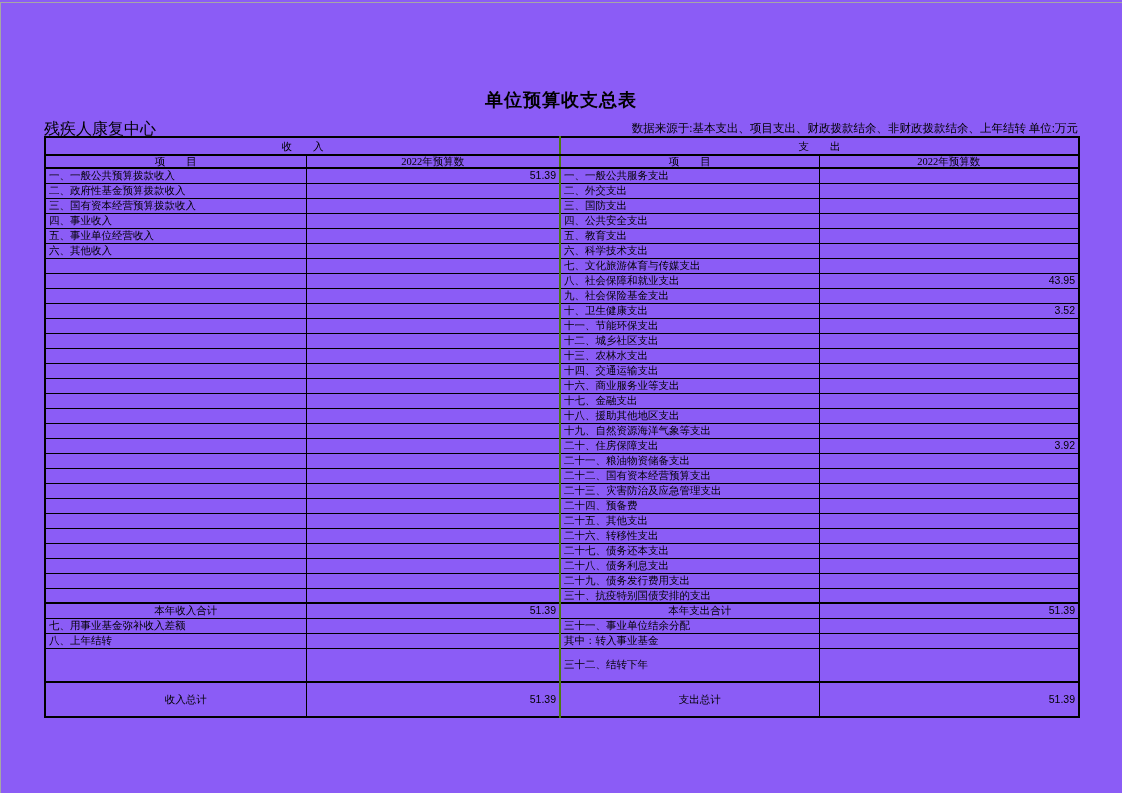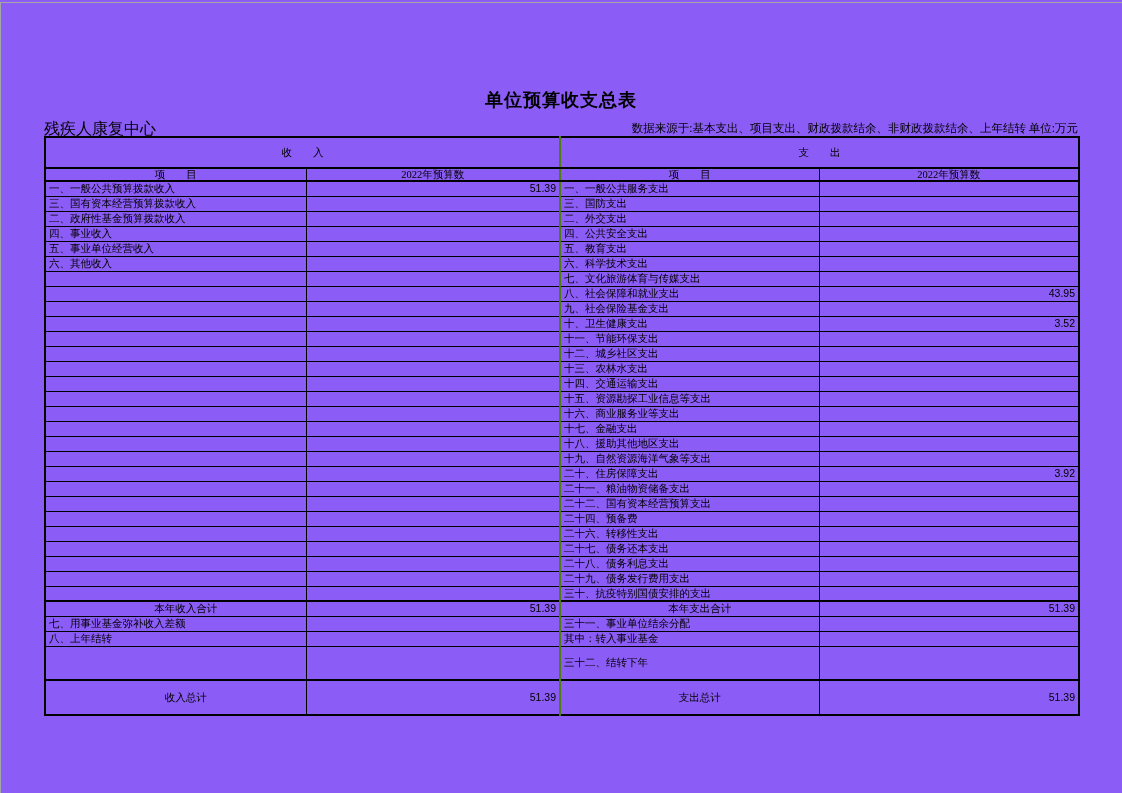--- a/index.html
+++ b/index.html
@@ -16,21 +16,21 @@
 
   .unit-name   { position:absolute; left:44px;  top:119px; font-size:16px; }
   .source-note { position:absolute; right:44px; top:121px; font-size:11.5px; }
 
   table.budget { position:absolute; left:44px; top:136px; width:1034px;
                  border-collapse:collapse; table-layout:fixed;
                  border:2px solid #000; font-size:10.5px; }
   .budget th, .budget td { border:1px solid #000; padding:0 3px; height:15px;
                            line-height:11px; overflow:hidden; white-space:nowrap;
                            font-weight:normal; vertical-align:middle; }
-  .budget thead tr.sec th { height:31px; text-align:center; border-bottom:2px solid #000; }
+  .budget thead tr.sec th { height:18px; text-align:center; border-bottom:2px solid #000; }
   .budget thead tr.cols th { height:12px; text-align:center; border-bottom:2px solid #000; }
   .budget td.val { text-align:right; font-family:"Liberation Sans","DejaVu Sans",sans-serif; }
   .budget .xsplit { border-left:2px solid #4d7c0f; }   
   .budget tr.thick td { border-top:2px solid #000;padding-left:23px; }
   .budget tr.h18 td { height:34px; }
   .budget tr.h19 td { height:35px; }
   .budget td.ctr { text-align:center; }
   .budget td.ind { }
 </style>
 </head>
@@ -64,29 +64,29 @@
       </tr>
     </thead>
     <tbody id="table-body">
         <tr>
           <td class="lbl">一、一般公共预算拨款收入</td>
           <td class="val">51.39</td>
           <td class="lbl xsplit">一、一般公共服务支出</td>
           <td class="val"></td>
         </tr>
         <tr>
+          <td class="lbl">二、政府性基金预算拨款收入</td>
+          <td class="val"></td>
+          <td class="lbl xsplit">二、外交支出</td>
+          <td class="val"></td>
+        </tr>
+        <tr>
           <td class="lbl">三、国有资本经营预算拨款收入</td>
           <td class="val"></td>
           <td class="lbl xsplit">三、国防支出</td>
-          <td class="val"></td>
-        </tr>
-        <tr>
-          <td class="lbl">二、政府性基金预算拨款收入</td>
-          <td class="val"></td>
-          <td class="lbl xsplit">二、外交支出</td>
           <td class="val"></td>
         </tr>
         <tr>
           <td class="lbl">四、事业收入</td>
           <td class="val"></td>
           <td class="lbl xsplit">四、公共安全支出</td>
           <td class="val"></td>
         </tr>
         <tr>
           <td class="lbl">五、事业单位经营收入</td>
@@ -144,26 +144,20 @@
         </tr>
         <tr>
           <td class="lbl"></td>
           <td class="val"></td>
           <td class="lbl xsplit">十四、交通运输支出</td>
           <td class="val"></td>
         </tr>
         <tr>
           <td class="lbl"></td>
           <td class="val"></td>
-          <td class="lbl xsplit">十五、资源勘探工业信息等支出</td>
-          <td class="val"></td>
-        </tr>
-        <tr>
-          <td class="lbl"></td>
-          <td class="val"></td>
           <td class="lbl xsplit">十六、商业服务业等支出</td>
           <td class="val"></td>
         </tr>
         <tr>
           <td class="lbl"></td>
           <td class="val"></td>
           <td class="lbl xsplit">十七、金融支出</td>
           <td class="val"></td>
         </tr>
         <tr>
@@ -192,21 +186,33 @@
         </tr>
         <tr>
           <td class="lbl"></td>
           <td class="val"></td>
           <td class="lbl xsplit">二十二、国有资本经营预算支出</td>
           <td class="val"></td>
         </tr>
         <tr>
           <td class="lbl"></td>
           <td class="val"></td>
+          <td class="lbl xsplit">二十三、灾害防治及应急管理支出</td>
+          <td class="val"></td>
+        </tr>
+        <tr>
+          <td class="lbl"></td>
+          <td class="val"></td>
           <td class="lbl xsplit">二十四、预备费</td>
+          <td class="val"></td>
+        </tr>
+        <tr>
+          <td class="lbl"></td>
+          <td class="val"></td>
+          <td class="lbl xsplit">二十五、其他支出</td>
           <td class="val"></td>
         </tr>
         <tr>
           <td class="lbl"></td>
           <td class="val"></td>
           <td class="lbl xsplit">二十六、转移性支出</td>
           <td class="val"></td>
         </tr>
         <tr>
           <td class="lbl"></td>

